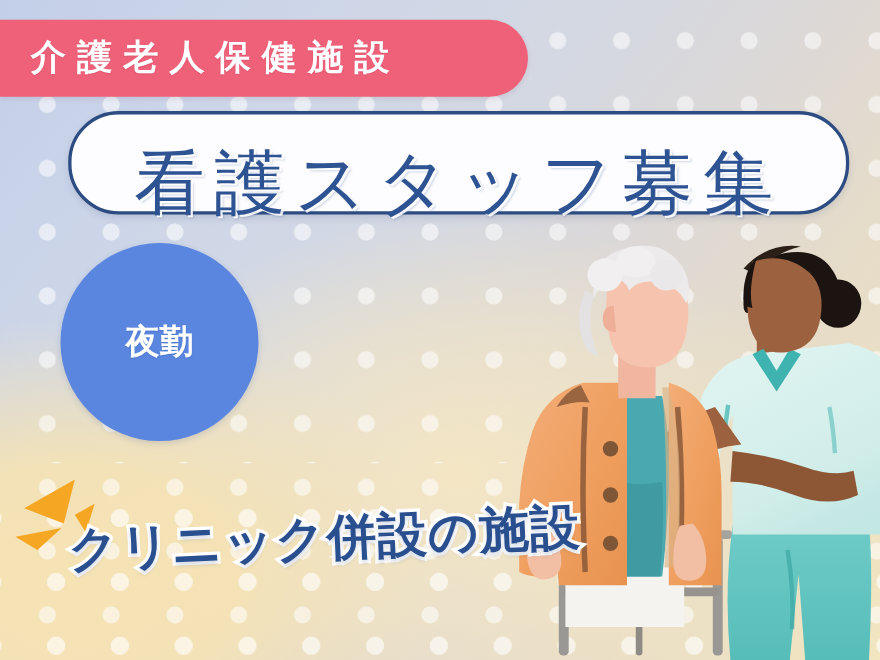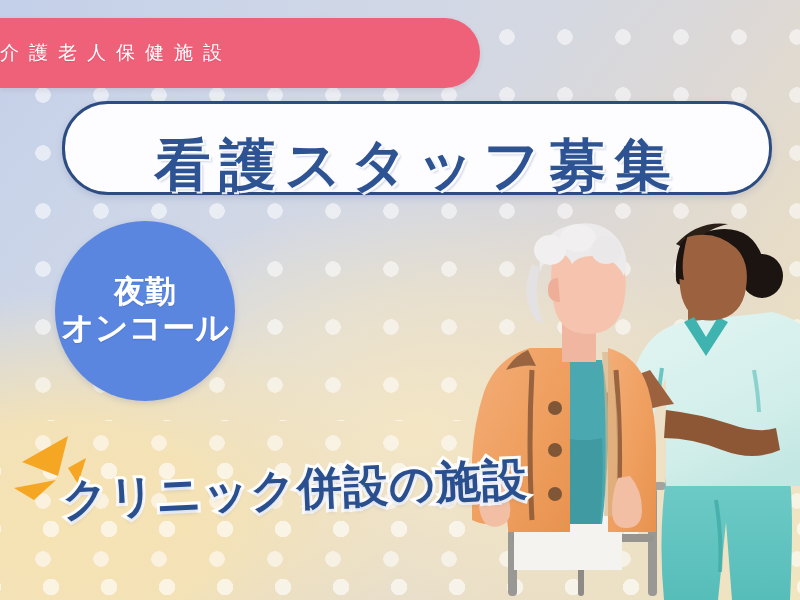--- a/index.html
+++ b/index.html
@@ -31,35 +31,35 @@
   }
   
   .tag{
     position:absolute;left:0;top:18px;width:480px;height:70px;
     background:#ef6079;
     border-radius:0 38px 38px 0;
     display:flex;align-items:center;
     box-shadow:0 2px 5px rgba(120,60,80,0.12);
   }
   .tag-text{
-    color:#ffffff;font-size:19px;font-weight:normal;
-    letter-spacing:10px;
+    color:#ffffff;font-size:32px;font-weight:bold;
+    letter-spacing:10px;padding-left:28px;
     text-shadow:0 1px 1px rgba(150,40,60,0.18);
   }
   
   .title-pill{
     position:absolute;left:62px;top:101px;width:704px;height:88px;
     background:#fdfdff;
     border:3px solid #2d4d82;
     border-radius:46px;
     display:flex;align-items:center;justify-content:center;
     box-shadow:0 3px 7px rgba(60,80,130,0.16);
   }
   .title-text{
-    color:#2e5393;font-size:56px;font-weight:bold;letter-spacing:9px;
+    color:#2e5393;font-size:64px;font-weight:normal;letter-spacing:9px;
     white-space:nowrap;
     text-shadow:2px 2px 0 rgba(255,255,255,0.9), 3px 3px 2px rgba(45,77,130,0.22);
     margin-top:36px;
   }
   
   .badge{
     position:absolute;border-radius:50%;
     background:#5b86e0;
     display:flex;flex-direction:column;align-items:center;justify-content:center;
     color:#fff;font-weight:bold;text-align:center;
@@ -191,21 +191,20 @@
   <div class="tag">
     <div class="tag-text">介護老人保健施設</div>
   </div>
 
   <div class="title-pill">
     <div class="title-text">看護スタッフ募集</div>
   </div>
 
   <div class="badge" id="badge-1">
     <span>夜勤</span>
-    <span class="wide">オンコール</span>
   </div>
 
 
   <svg class="sparkle" viewBox="0 0 78 70" aria-hidden="true">
     <path d="M10 30 L56 4 L46 44 Z" fill="#f5a623"></path>
     <path d="M2 56 L44 48 L22 68 Z" fill="#f5a623"></path>
     <path d="M56 36 L74 26 L66 52 Z" fill="#f5a623"></path>
   </svg>
 
   <div class="catch">クリニック併設の施設</div>

